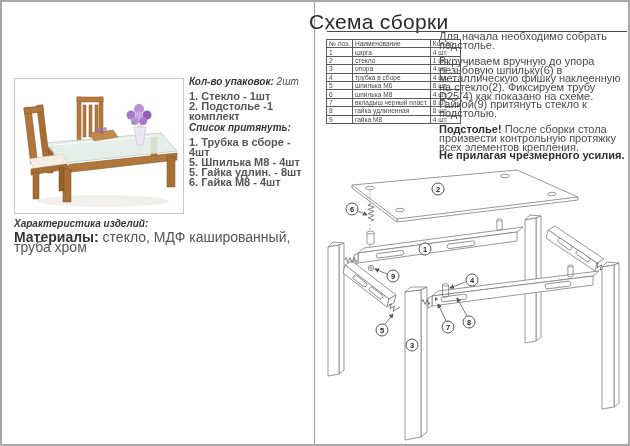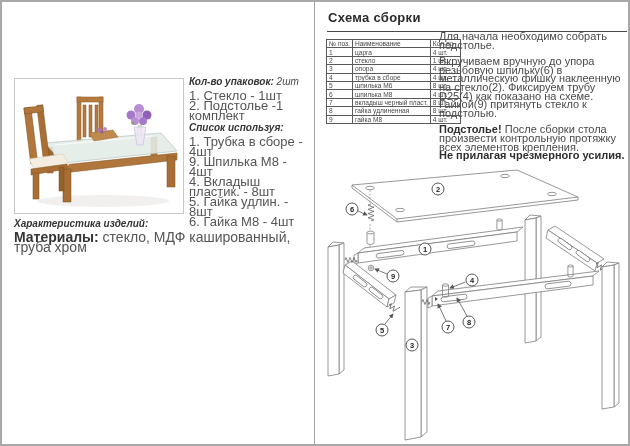--- a/index.html
+++ b/index.html
@@ -8,28 +8,28 @@
     background:#fff;border:2px solid #a8a8a8;overflow:hidden;
     font-family:"Liberation Sans",sans-serif;color:#3f3f3f;
   }
   .divider{position:absolute;left:312px;top:0;width:1px;height:446px;background:#a3a3a3;}
 
   
   .photo-frame{position:absolute;left:12px;top:76px;width:168px;height:134px;border:1px solid #c8c8c8;background:#fff;}
   .pack-block{position:absolute;left:187px;top:74px;width:124px;}
   .blk-heading{font-size:10px;font-weight:bold;color:#353535;font-style:italic;}
   .blk-heading .hv{font-weight:normal;color:#4a4a4a;}
-  .blk-items{margin-top:4px;font-size:13px;line-height:10px;color:#555;}
+  .blk-items{margin-top:4px;font-size:11px;line-height:10px;color:#555;font-weight:bold;}
   .furn-block{position:absolute;left:187px;top:120px;width:124px;}
   .char-block{position:absolute;left:12px;top:216px;width:292px;}
   .char-lines{margin-top:3px;font-size:14px;line-height:10px;color:#555;}
   .char-lines b{color:#353535;}
 
   
-  .r-title{position:absolute;left:326px;top:8px;font-size:13px;font-weight:bold;color:#2a2a2a;letter-spacing:.3px;}
+  .r-title{position:absolute;left:307px;top:8px;font-size:21px;font-weight:normal;color:#2a2a2a;letter-spacing:.3px;}
   .r-rule{position:absolute;left:325px;top:29px;width:300px;height:1px;background:#4a4a4a;}
   .parts-table{position:absolute;left:324px;top:37px;border-collapse:collapse;font-size:6.6px;color:#4a4a4a;}
   .parts-table th,.parts-table td{border:1px solid #5a5a5a;padding:0 2px;height:7.4px;font-weight:normal;text-align:left;white-space:nowrap;}
   .parts-table th{color:#444;}
   .col-num{width:19px;}
   .col-name{width:62px;}
   .col-qty{width:25px;}
   .instr{position:absolute;left:437px;top:30px;width:191px;font-size:11px;line-height:8.6px;color:#4a4a4a;}
   .instr .para{margin:0 0 8px 0;}
   .instr b{color:#2e2e2e;}
@@ -113,25 +113,24 @@
       <span>Кол-во упаковок:</span>
       <span class="hv">2шт</span>
     </div>
     <div class="blk-items">
       <div>1. Стекло - 1шт</div>
       <div>2. Подстолье -1 комплект</div>
     </div>
   </div>
 
   <div class="furn-block">
-    <div class="blk-heading">Список используя:</div>
+    <div class="blk-heading">Список притянуть:</div>
     <div class="blk-items">
       <div>1. Трубка в сборе - 4шт</div>
-      <div>9. Шпилька М8 - 4шт</div>
-      <div>4. Вкладыш пластик. - 8шт</div>
+      <div>5. Шпилька М8 - 4шт</div>
       <div>5. Гайка удлин. - 8шт</div>
       <div>6. Гайка М8 - 4шт</div>
     </div>
   </div>
 
   <div class="char-block">
     <div class="blk-heading">Характеристика изделий:</div>
     <div class="char-lines">
       <div>
         <b>Материалы:</b>

